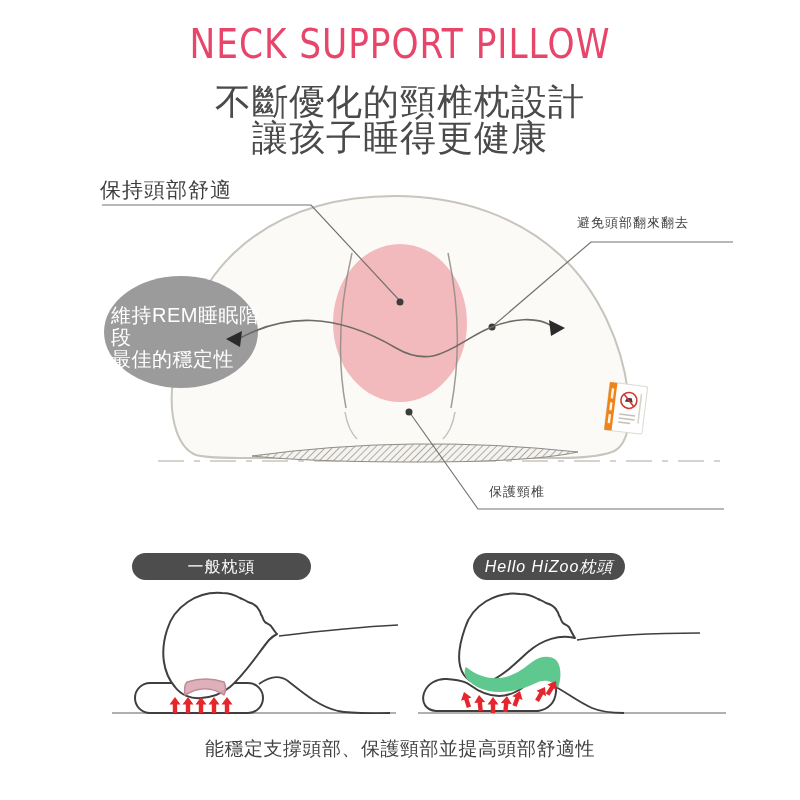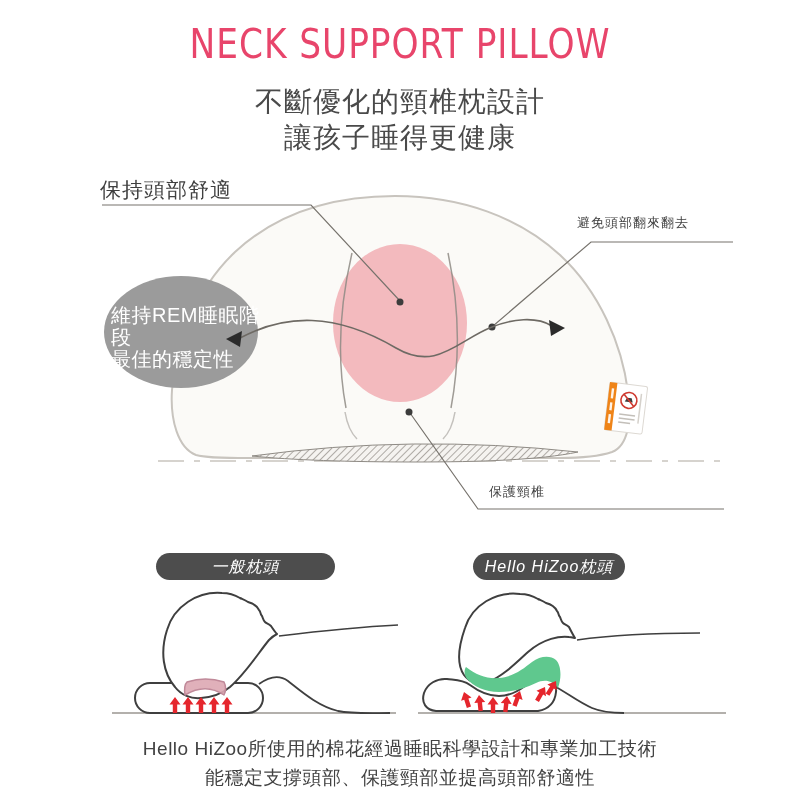--- a/index.html
+++ b/index.html
@@ -23,36 +23,36 @@
     font-family:"Liberation Sans","DejaVu Sans",sans-serif;color:var(--text-dark);
   }
   .title{
     position:absolute;top:22px;left:0;width:100%;text-align:center;
     font-family:"DejaVu Sans",sans-serif;
     font-size:37px;letter-spacing:1px;color:var(--title-pink);
     transform:scale(.93,1.12);font-weight:400;
   }
   .subtitle{
     position:absolute;top:84px;left:0;width:100%;text-align:center;
-    font-size:28px;line-height:36px;color:#4a4a4a;letter-spacing:1px;
+    font-size:36px;line-height:36px;color:#4a4a4a;letter-spacing:1px;
   }
   .svg-layer{position:absolute;left:0;}
   .callout{
     position:absolute;font-size:13px;color:var(--sketch-dark);letter-spacing:1px;white-space:nowrap;
   }
   .callout.big{font-size:21px;}
   .rem-bubble-text{
     position:absolute;left:111px;top:304px;width:150px;
     color:#ffffff;font-size:20px;line-height:22px;letter-spacing:.5px;
   }
   .pill{
     position:absolute;top:553px;height:27px;border-radius:14px;background:var(--pill-dark);
     color:#fff;font-size:16px;line-height:27px;text-align:center;letter-spacing:1px;
   }
-  .pill.left{left:156px;width:179px;font-style:italic;}
+  .pill.left{left:132px;width:179px;}
   .pill.right{left:473px;width:152px;font-style:italic;}
   .footer{
     position:absolute;top:734px;left:0;width:100%;text-align:center;
     font-size:19px;line-height:29px;color:#424242;letter-spacing:.5px;
   }
 </style>
 </head>
 <body>
 
 <div class="page">
@@ -184,17 +184,16 @@
         <use href="#arrow-up" transform="translate(493,117)"></use>
         <use href="#arrow-up" transform="translate(507,116) rotate(6)"></use>
         <use href="#arrow-up" transform="translate(520,111) rotate(20)"></use>
         <use href="#arrow-up" transform="translate(545,107) rotate(30)"></use>
         <use href="#arrow-up" transform="translate(556,101) rotate(32)"></use>
       </g>
     </g>
   </svg>
 
   <div class="footer">
-    <div>Hello HiZoo所使用的棉花經過睡眠科學設計和專業加工技術</div>
     <div>能穩定支撐頭部、保護頸部並提高頭部舒適性</div>
   </div>
 
 </div>
 
 </body></html>

